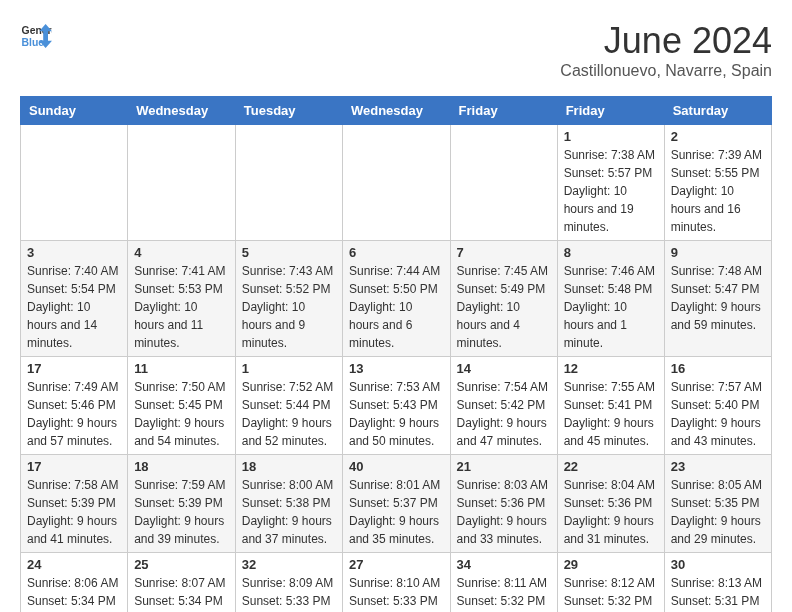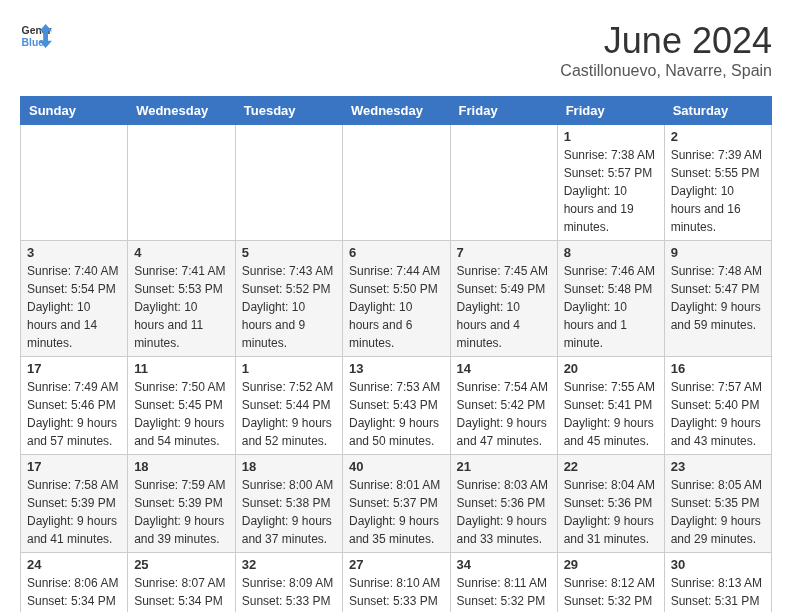--- a/index.html
+++ b/index.html
@@ -170,21 +170,21 @@
         </td>
         <td>
           <span class="day-num">13</span>
           <div class="day-info">Sunrise: 7:53 AM<br>Sunset: 5:43 PM<br>Daylight: 9 hours and 50 minutes.</div>
         </td>
         <td>
           <span class="day-num">14</span>
           <div class="day-info">Sunrise: 7:54 AM<br>Sunset: 5:42 PM<br>Daylight: 9 hours and 47 minutes.</div>
         </td>
         <td>
-          <span class="day-num">20</span>
+          <span class="day-num">12</span>
           <div class="day-info">Sunrise: 7:55 AM<br>Sunset: 5:41 PM<br>Daylight: 9 hours and 45 minutes.</div>
         </td>
         <td>
           <span class="day-num">16</span>
           <div class="day-info">Sunrise: 7:57 AM<br>Sunset: 5:40 PM<br>Daylight: 9 hours and 43 minutes.</div>
         </td>
       </tr>
       <tr>
         <td>
           <span class="day-num">17</span>

